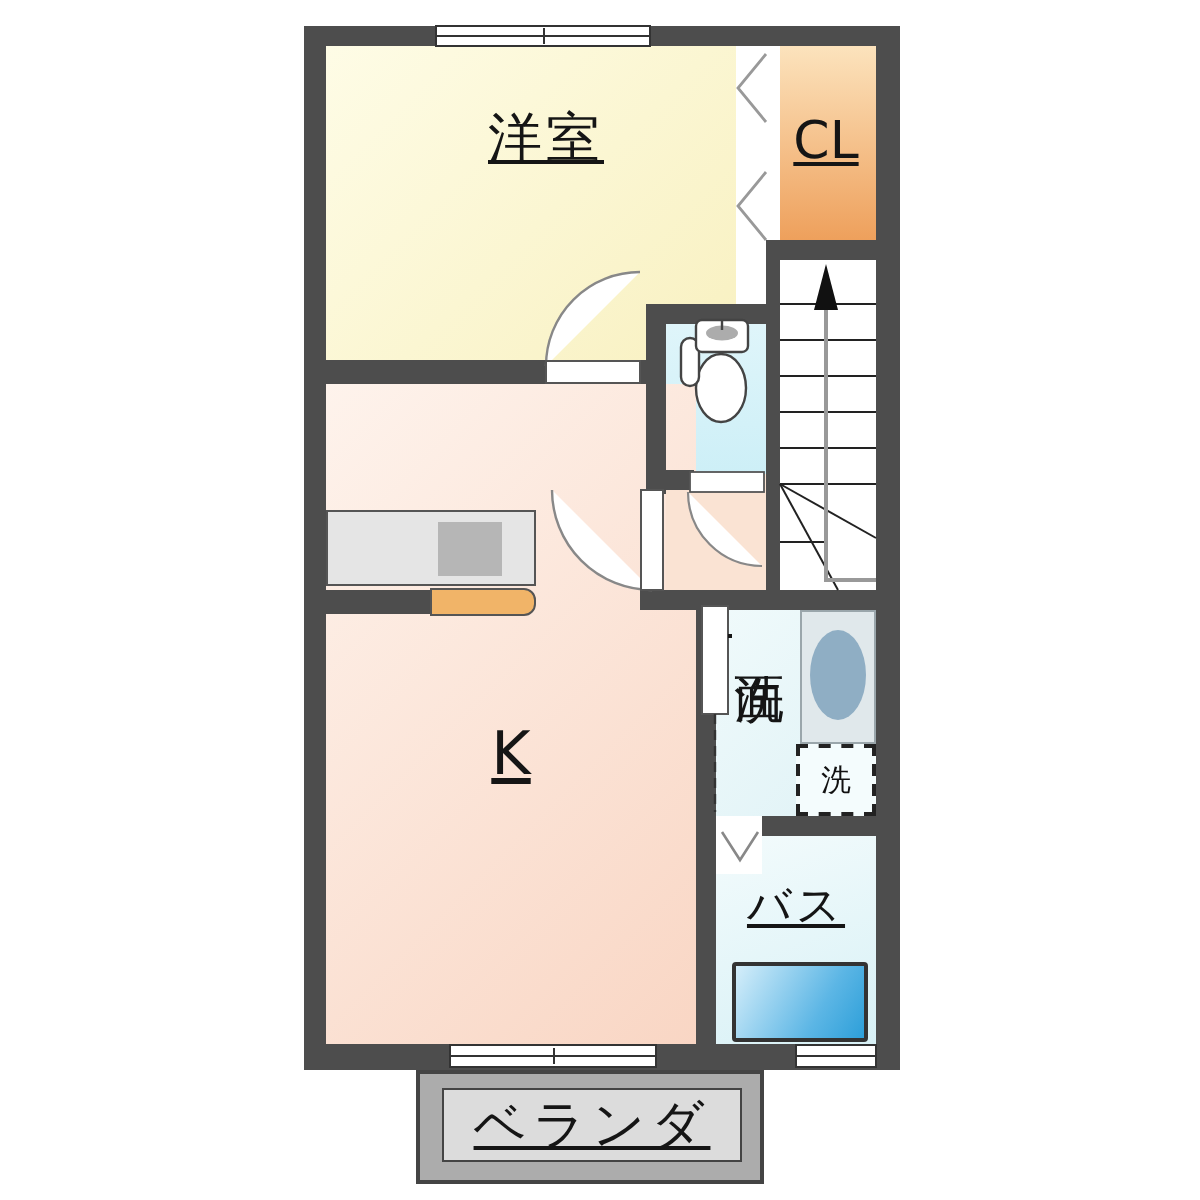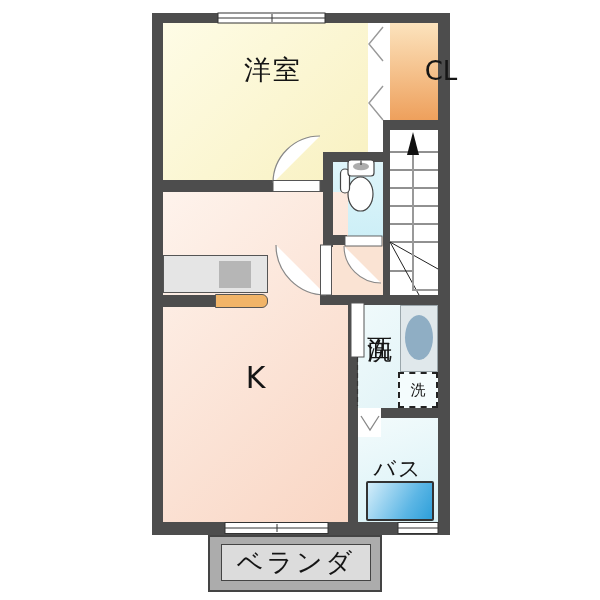--- a/index.html
+++ b/index.html
@@ -4,21 +4,21 @@
 <style>
   html,body{margin:0;padding:0;background:#fff;}
   #canvas{position:relative;width:600px;height:600px;background:#ffffff;overflow:hidden;
           font-family:"DejaVu Sans","Liberation Sans",sans-serif;color:#111;}
   .abs{position:absolute;}
   
   .fill{z-index:1;}
   .furn{z-index:2;}
   .wall{z-index:3;background:#4D4D4D;}
   #lineart{z-index:4;pointer-events:none;}
-  .lbl{z-index:5;color:#151515;}
+  .lbl{z-index:5;color:#151515;text-decoration:underline;}
 
   
   .f-yoshitsu{left:163px;top:23px;width:220px;height:169px;
      background:linear-gradient(135deg,#FEFCE6 0%,#F8F0BE 100%);}
   .f-clstrip{left:368px;top:23px;width:22px;height:129px;background:#ffffff;}
   .f-cl{left:390px;top:23px;width:48px;height:97px;
      background:linear-gradient(180deg,#FCE3BD 0%,#EEA05C 100%);}
   .f-toilet{left:333px;top:162px;width:50px;height:75px;
      background:linear-gradient(180deg,#DFF5FA 0%,#CDEFF7 100%);}
   .f-stairs{left:390px;top:130px;width:48px;height:165px;background:#ffffff;}
@@ -67,27 +67,27 @@
   
   .veranda-outer{left:208px;top:535px;width:174px;height:57px;background:#ACACAC;
      border:2px solid #444;box-sizing:border-box;z-index:1;}
   .veranda-inner{left:221px;top:544px;width:150px;height:37px;background:#DCDCDC;
      border:1px solid #444;box-sizing:border-box;z-index:2;
      display:flex;align-items:center;justify-content:center;}
   .veranda-label{font-size:26px;letter-spacing:3px;font-weight:500;z-index:5;}
 
   
   .lbl-yoshitsu{left:163px;top:55px;width:220px;text-align:center;font-size:27px;line-height:30px;letter-spacing:2px;}
-  .lbl-cl{left:390px;top:56px;width:46px;text-align:center;font-size:26px;font-weight:500;padding-left:28px;}
+  .lbl-cl{left:390px;top:56px;width:46px;text-align:center;font-size:26px;font-weight:500;}
   .lbl-k{left:163px;top:362px;width:185px;text-align:center;}
   .lbl-k .k1{font-size:30px;line-height:32px;display:block;}
   .lbl-k .k2{font-size:26px;line-height:28px;display:block;}
   .lbl-wash{left:366px;top:317px;font-size:25px;line-height:26px;letter-spacing:1px;
      writing-mode:vertical-rl;text-orientation:upright;}
-  .lbl-bath{left:358px;top:454px;width:80px;text-align:center;font-size:22px;letter-spacing:2px;}
+  .lbl-bath{left:358px;top:438px;width:80px;text-align:center;font-size:22px;letter-spacing:2px;}
 </style>
 </head>
 <body>
 
 <div id="canvas">
 
   <div class="abs fill f-yoshitsu"></div>
   <div class="abs fill f-clstrip"></div>
   <div class="abs fill f-cl"></div>
   <div class="abs fill f-toilet"></div>

